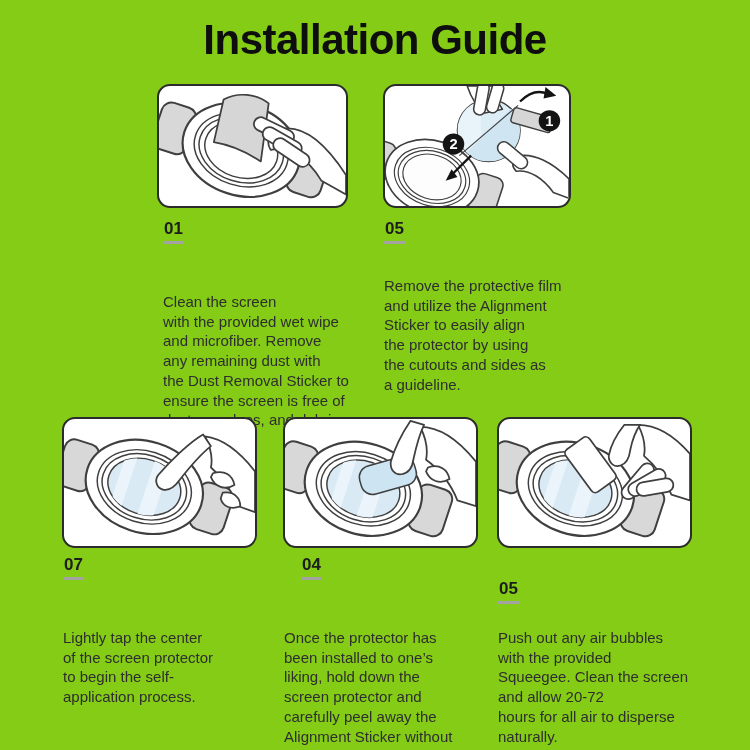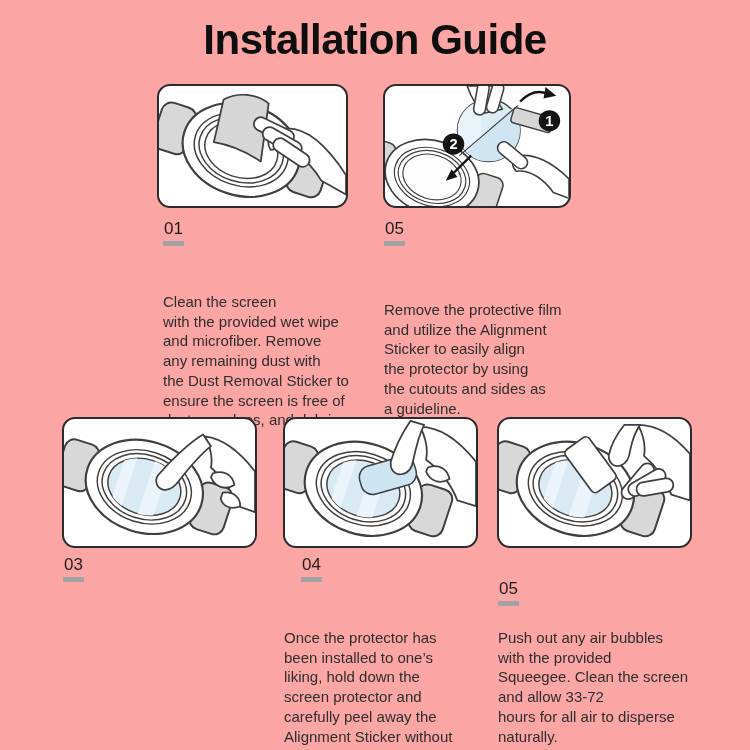--- a/index.html
+++ b/index.html
@@ -1,24 +1,24 @@
 <!DOCTYPE html>
 <html><head>
 <meta charset="utf-8">
 <style>
   html,body{margin:0;padding:0;background:#fff;}
-  .page{position:relative;width:750px;height:750px;background:#fca5a5;
+  .page{position:relative;width:750px;height:750px;background:#84cc16;
         font-family:"Liberation Sans",sans-serif;overflow:hidden;}
   .title{position:absolute;top:16px;left:0;width:100%;text-align:center;
          font-size:42px;font-weight:700;color:#0e0e0e;letter-spacing:-0.5px;}
   .illus{position:absolute;border:2.2px solid #2b2b2b;border-radius:13px;
          overflow:hidden;background:#fff;box-sizing:border-box;}
   .illus svg{display:block;width:100%;height:100%;}
-  .stepnum{position:absolute;font-size:17px;font-weight:400;color:#1d1d1d;
-           border-bottom:5px solid #a3a3a3;padding:0 1px 2px 1px;line-height:1.1;}
+  .stepnum{position:absolute;font-size:17px;font-weight:700;color:#1d1d1d;
+           border-bottom:3px solid #a3a3a3;padding:0 1px 2px 1px;line-height:1.1;}
   .steptext{position:absolute;font-size:15px;line-height:19.7px;color:#2e2e2e;
             white-space:pre-line;margin-top:36px;}
 </style>
 </head>
 <body>
 
 <div class="page">
 
   <div class="title">Installation Guide</div>
 
@@ -109,21 +109,21 @@
   <div class="stepnum" style="left:163px;top:220px">01</div>
   <div class="steptext" style="left:163px;top:256px;width:215px">Clean the screen
 with the provided wet wipe
 and microfiber. Remove
 any remaining dust with
 the Dust Removal Sticker to
 ensure the screen is free of
 dust, smudges, and debris.</div>
 
   <div class="stepnum" style="left:384px;top:220px">05</div>
-  <div class="steptext" style="left:384px;top:264px;width:215px">Remove the protective film
+  <div class="steptext" style="left:384px;top:240px;width:215px">Remove the protective film
 and utilize the Alignment
 Sticker to easily align
 the protector by using
 the cutouts and sides as
 a guideline.</div>
 
   <div class="illus" style="left:62px;top:417px;width:195px;height:131px">
     <svg viewBox="0 0 195 131" preserveAspectRatio="none">
       <use href="#watch" transform="translate(82,70) rotate(18)" style="color:#d9eaf5"></use>
       <g transform="translate(82,70) rotate(18)" clip-path="url(#faceClip)">
@@ -174,32 +174,36 @@
         <g transform="translate(164,58) rotate(60)">
             <rect x="-7" y="-6" width="14" height="42" rx="7"></rect>
           </g>
         <g transform="translate(172,68) rotate(80)">
             <rect x="-7" y="-6" width="14" height="38" rx="7"></rect>
           </g>
       </g>
     </svg>
   </div>
 
-  <div class="stepnum" style="left:63px;top:556px">03</div>
+  <div class="stepnum" style="left:63px;top:556px">07</div>
+  <div class="steptext" style="left:63px;top:592px;width:215px">Lightly tap the center
+of the screen protector
+to begin the self-
+application process.</div>
 
   <div class="stepnum" style="left:301px;top:556px">04</div>
   <div class="steptext" style="left:284px;top:592px;width:215px">Once the protector has
 been installed to one’s
 liking, hold down the
 screen protector and
 carefully peel away the
 Alignment Sticker without
 lifting the glass.</div>
 
   <div class="stepnum" style="left:498px;top:580px">05</div>
   <div class="steptext" style="left:498px;top:592px;width:215px">Push out any air bubbles
 with the provided
 Squeegee. Clean the screen
-and allow 33-72
+and allow 20-72
 hours for all air to disperse
 naturally.</div>
 
 </div>
 
 </body></html>

